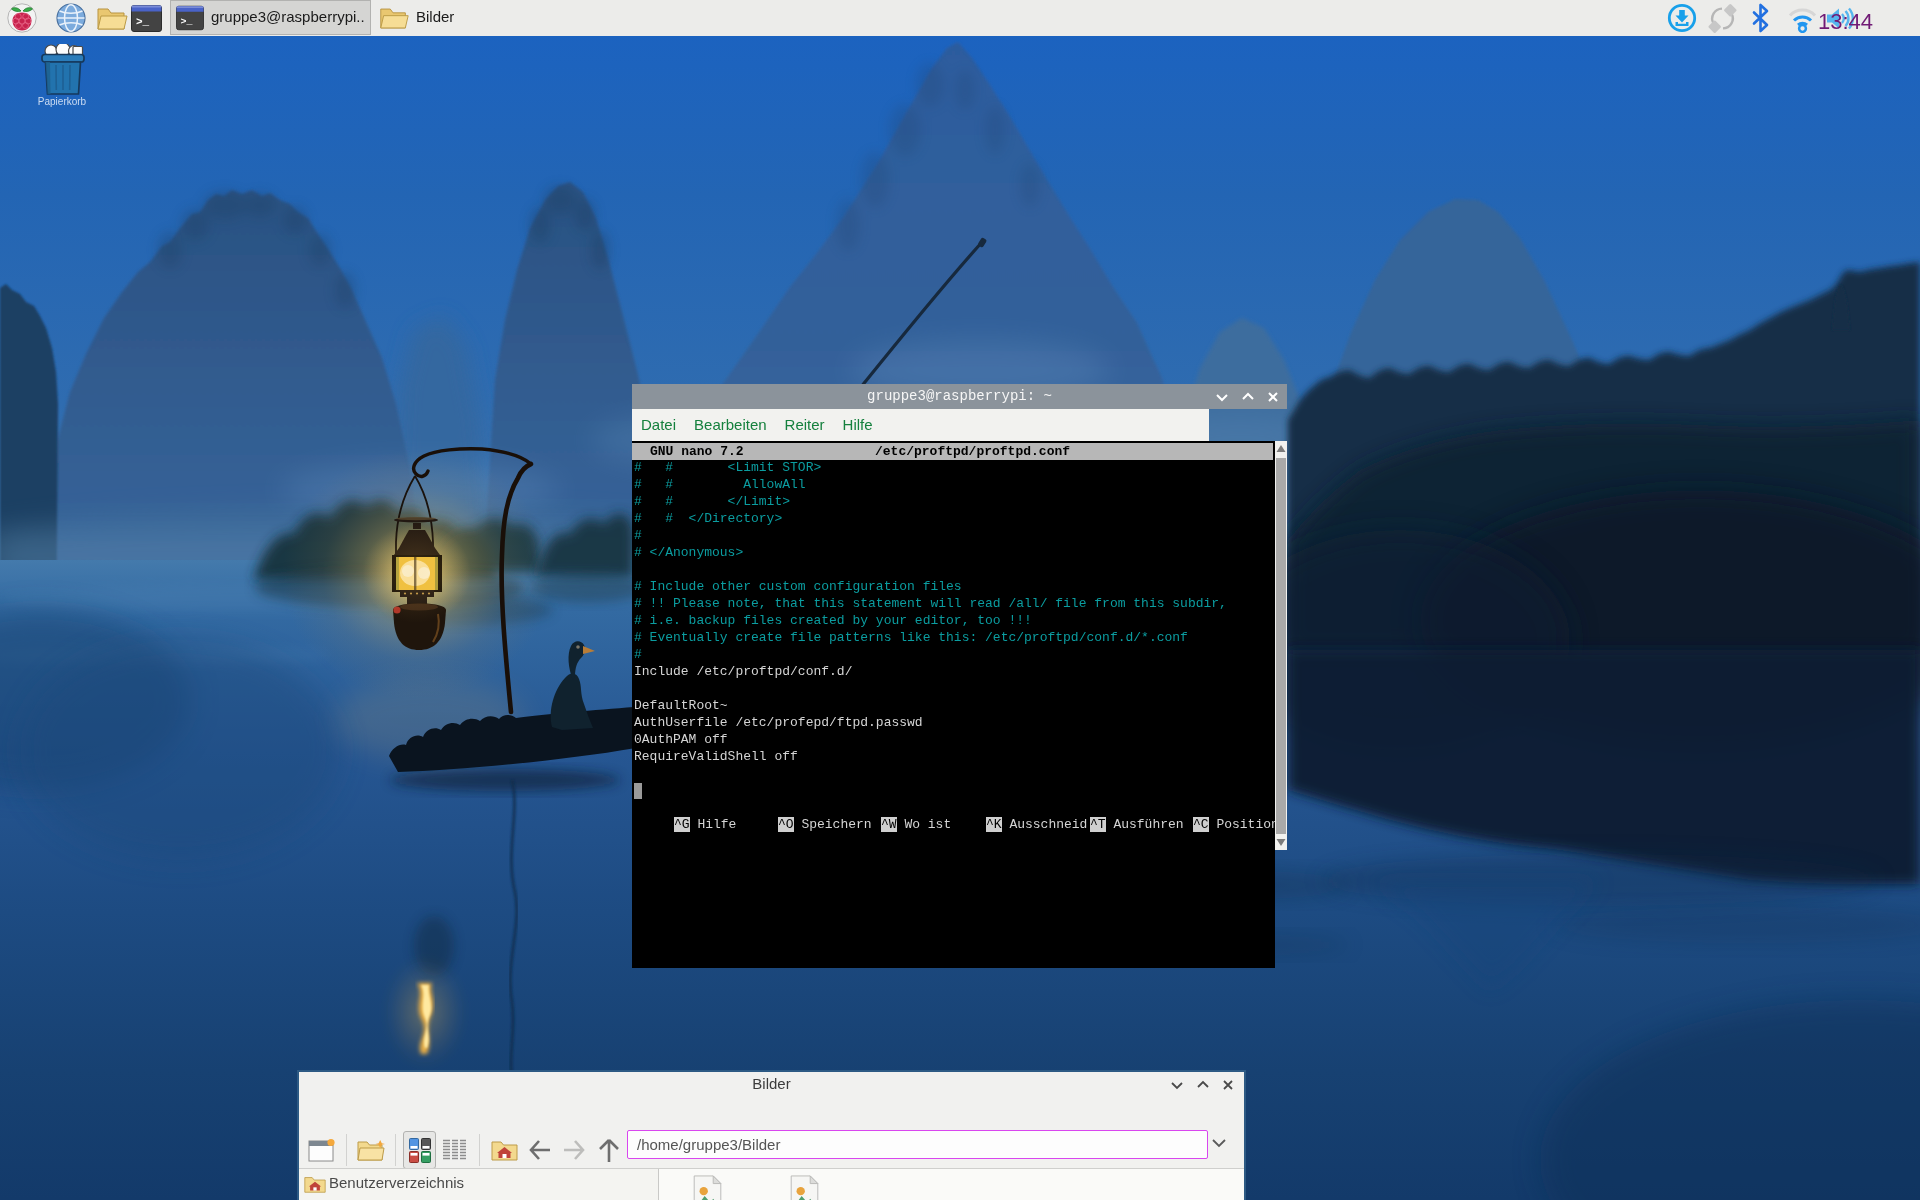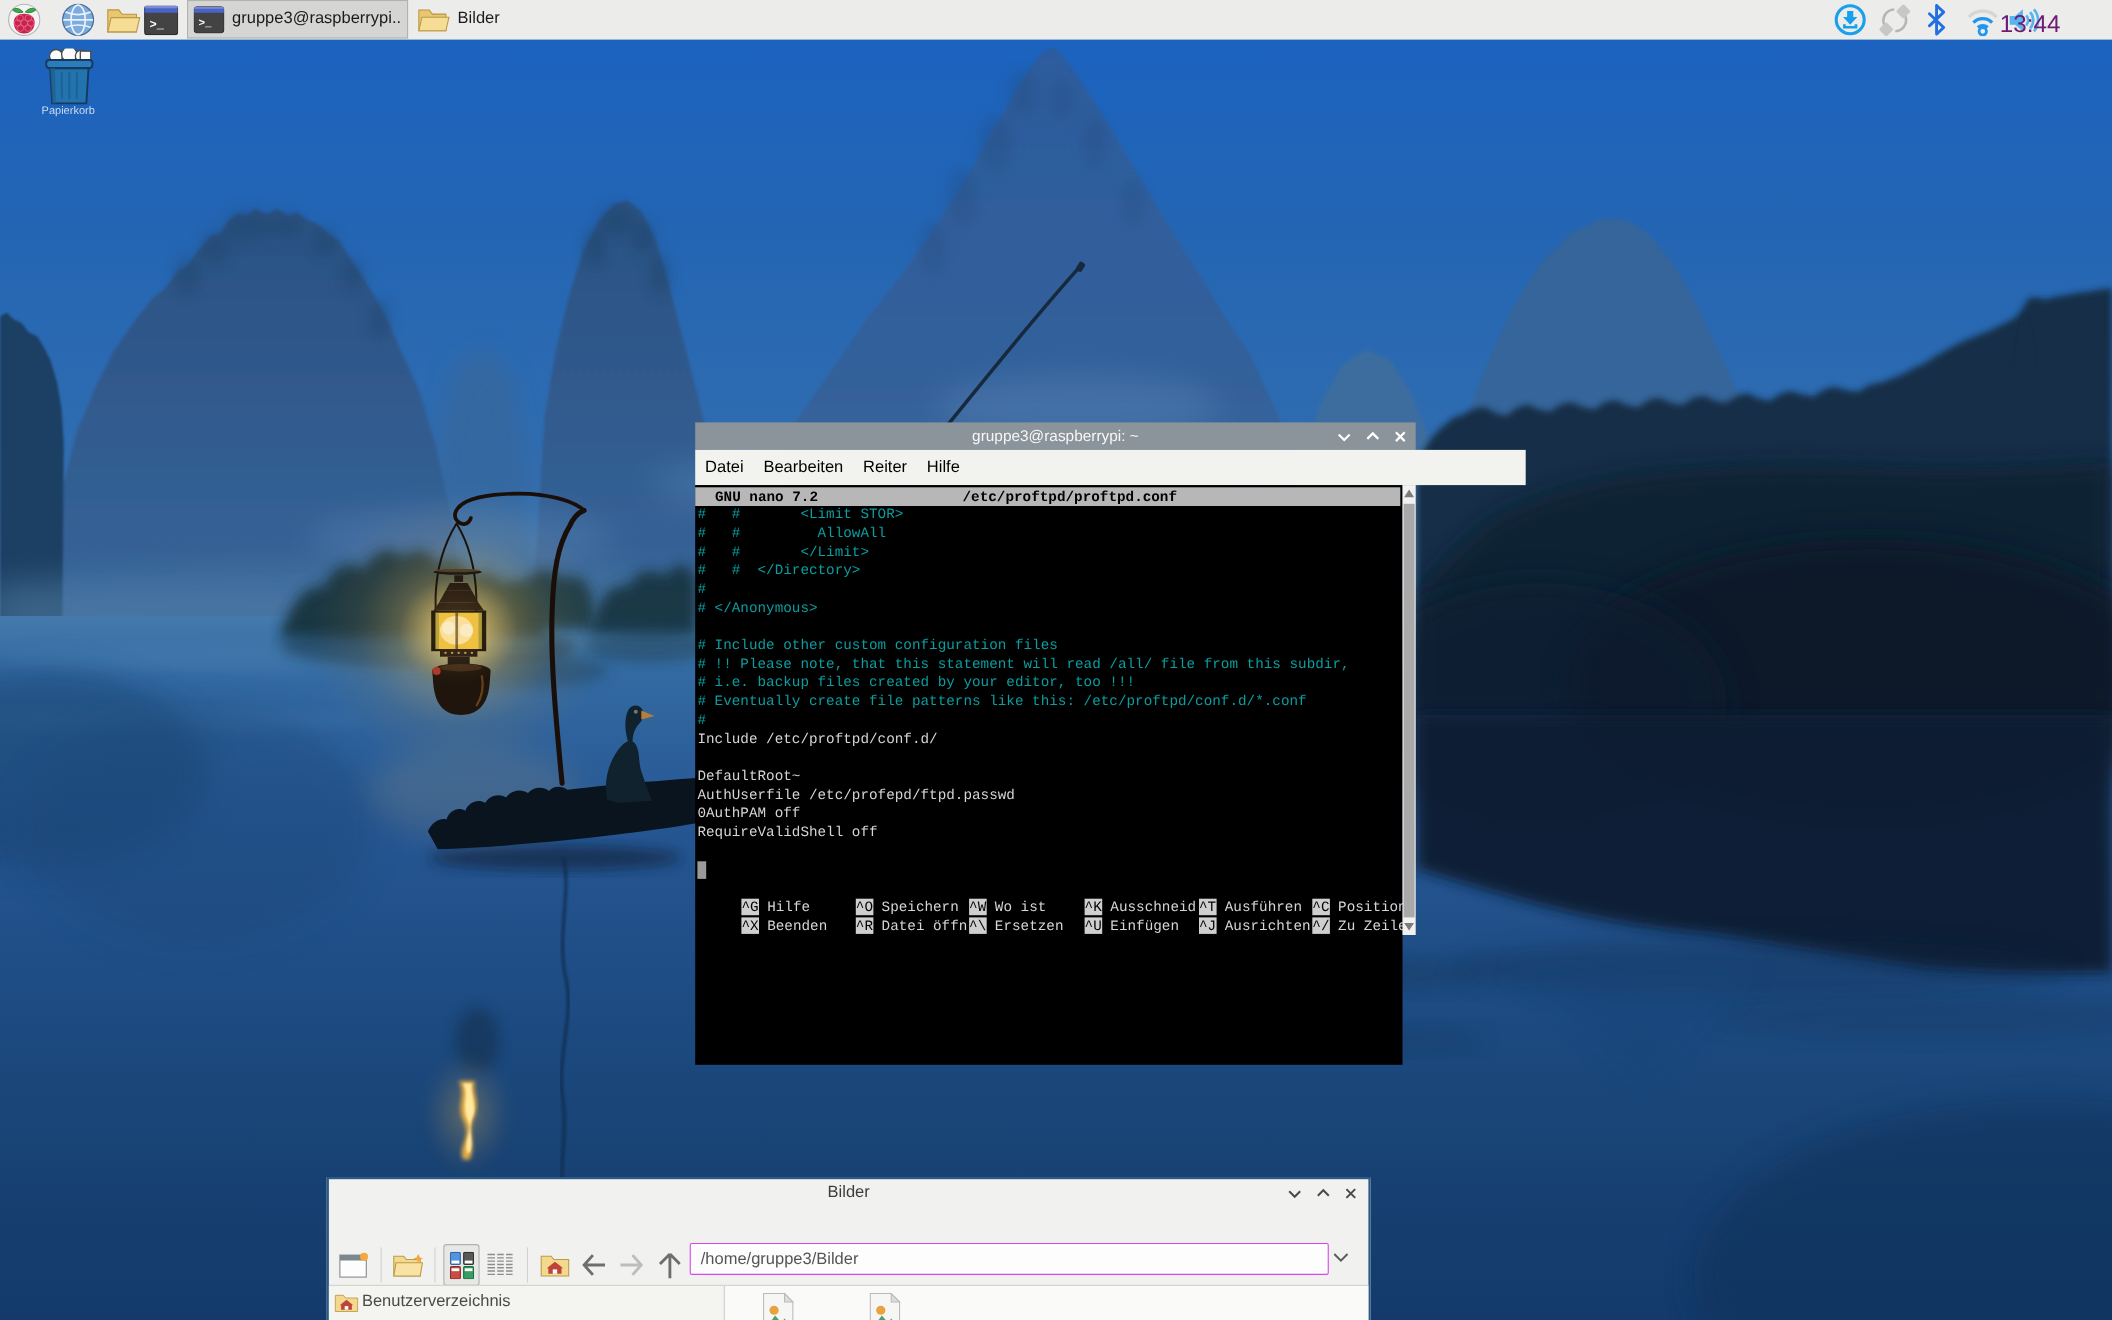--- a/index.html
+++ b/index.html
@@ -1,22 +1,22 @@
 <!DOCTYPE html>
 <html><head><meta charset="utf-8">
 <style>
 html,body{margin:0;padding:0;width:1920px;height:1200px;overflow:hidden;background:#123a68;font-family:"Liberation Sans",sans-serif;}
 #wall{position:absolute;left:0;top:0;width:1920px;height:1200px;}
 #bar{position:absolute;left:0;top:0;width:1920px;height:36px;background:#ececea;}
 .abs{position:absolute;}
 #trashlbl{position:absolute;left:12px;top:96px;width:100px;text-align:center;font-size:10px;color:#ccdcf2;}
 
 #term{position:absolute;left:632px;top:384px;width:655px;height:466px;}
-#ttitle{position:absolute;left:0;top:0;width:655px;height:25px;background:#8b939b;color:#f6f6f6;font-size:14px;text-align:center;line-height:25px;}
-#tmenu{position:absolute;left:0;top:25px;width:755px;height:32px;background:#f2f2ef;color:#000000;font-size:15px;line-height:32px;}
+#ttitle{position:absolute;left:0;top:0;width:655px;height:25px;background:#8b939b;color:#f6f6f6;font-size:14px;text-align:center;line-height:25px;font-family:Liberation Mono, monospace;}
+#tmenu{position:absolute;left:0;top:25px;width:577px;height:32px;background:#f2f2ef;color:#15803d;font-size:15px;line-height:32px;}
 #tmenu span{margin-right:18px;}
 #tblack{position:absolute;left:0;top:57px;width:643px;height:527px;background:#000;font-family:"Liberation Mono",monospace;font-size:13px;line-height:17px;}
 #nstrip{position:absolute;left:0;top:2px;width:641px;height:17px;background:#b7b7b7;color:#000;font-weight:bold;}
 #nstrip span{position:absolute;}
 #tpre{position:absolute;left:2px;top:18px;margin:0;font:13px/17px "Liberation Mono",monospace;color:#0b9da0;white-space:pre;}
 #tpre .w{color:#d5d5d5;}
 .srow{position:absolute;width:643px;height:17px;color:#d5d5d5;}
 .srow b{position:absolute;font-weight:normal;white-space:pre;margin-left:40px;}
 .srow .k{background:#cfcfcf;color:#000;}
 #cursor{position:absolute;left:2px;top:342px;width:8px;height:16px;background:#9a9a9a;}
@@ -241,28 +241,20 @@
 <span class="w">RequireValidShell off</span></pre>
 <div id="cursor"></div>
 <div class="srow" style="top:375px">
 <b style="left:2px"><span class="k">^G</span> Hilfe</b>
 <b style="left:106px"><span class="k">^O</span> Speichern</b>
 <b style="left:209px"><span class="k">^W</span> Wo ist</b>
 <b style="left:314px"><span class="k">^K</span> Ausschneid</b>
 <b style="left:418px"><span class="k">^T</span> Ausführen</b>
 <b style="left:521px"><span class="k">^C</span> Position</b>
 </div>
-<div class="srow" style="top:392px">
-<b style="left:2px"><span class="k">^X</span> Beenden</b>
-<b style="left:106px"><span class="k">^R</span> Datei öffn</b>
-<b style="left:209px"><span class="k">^\</span> Ersetzen</b>
-<b style="left:314px"><span class="k">^U</span> Einfügen</b>
-<b style="left:418px"><span class="k">^J</span> Ausrichten</b>
-<b style="left:521px"><span class="k">^/</span> Zu Zeile</b>
-</div>
 </div>
 <div id="tscroll">
 <svg class="abs" style="left:1px;top:3px" width="10" height="9" viewBox="0 0 10 9">
         <path d="M5,1 L9.5,8 0.5,8 Z" fill="#7c7c7c"></path>
       </svg>
 <div id="tthumb"></div>
 <svg class="abs" style="left:1px;top:397px" width="10" height="9" viewBox="0 0 10 9">
         <path d="M5,8 L9.5,1 0.5,1 Z" fill="#7c7c7c"></path>
       </svg>
 </div>

